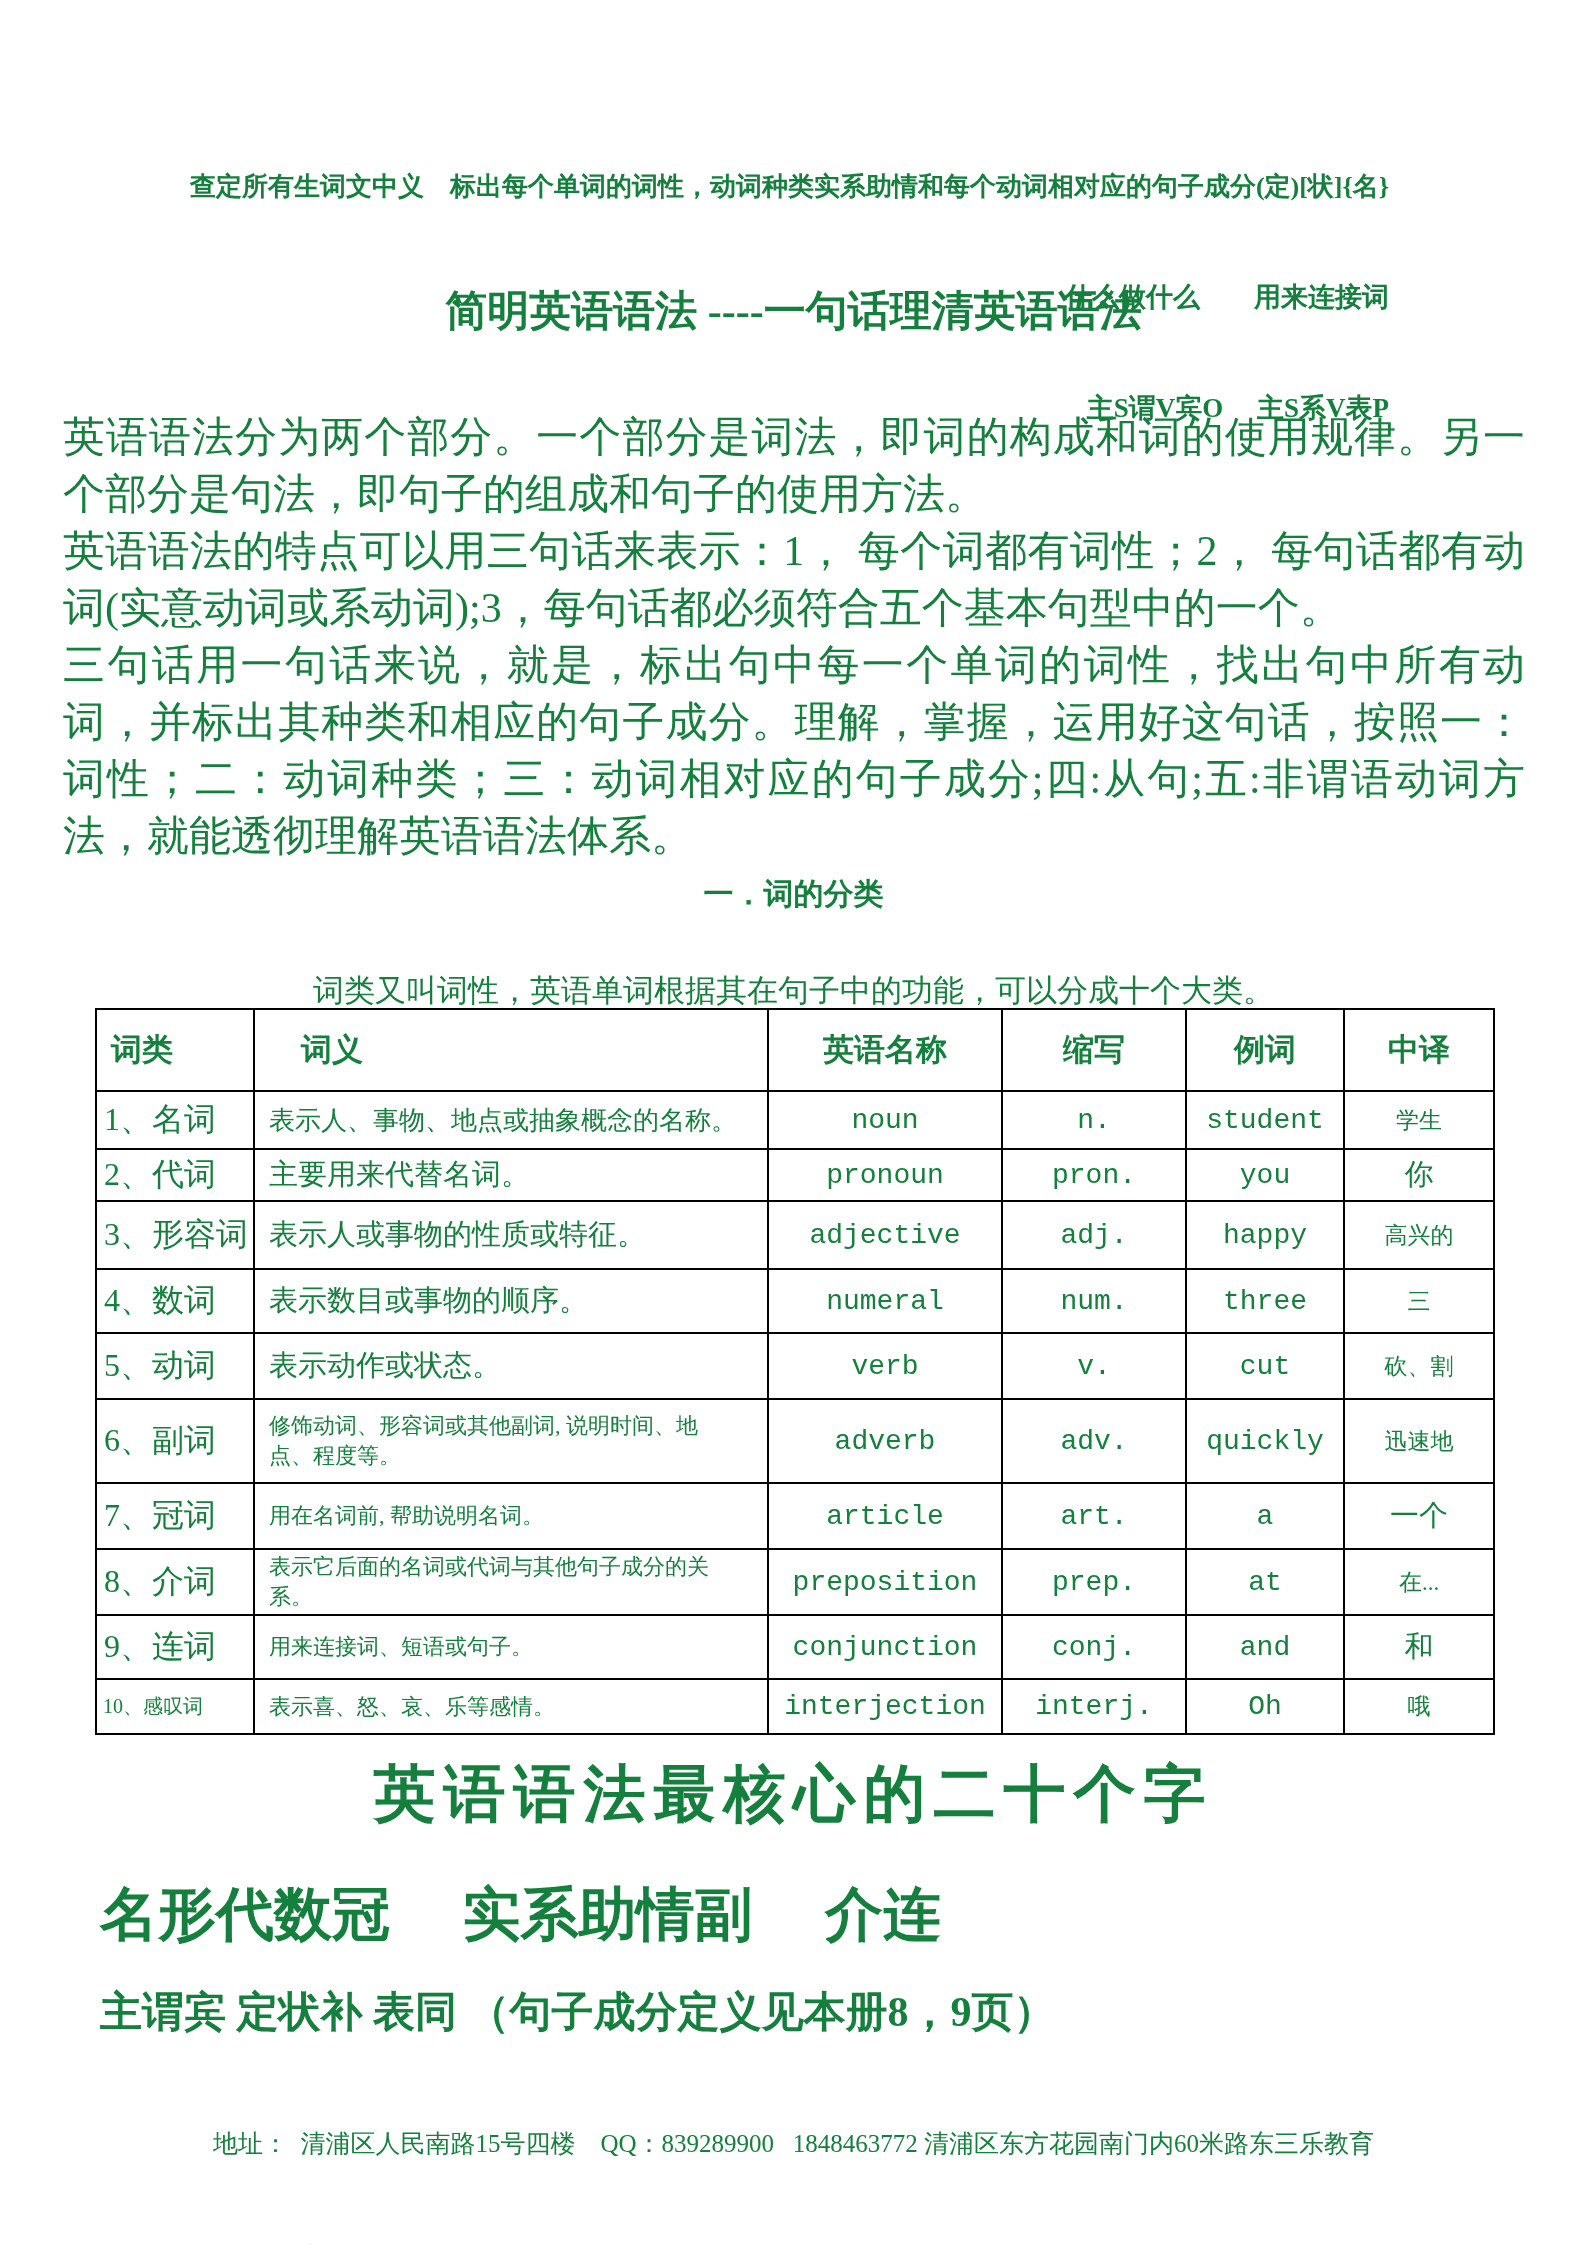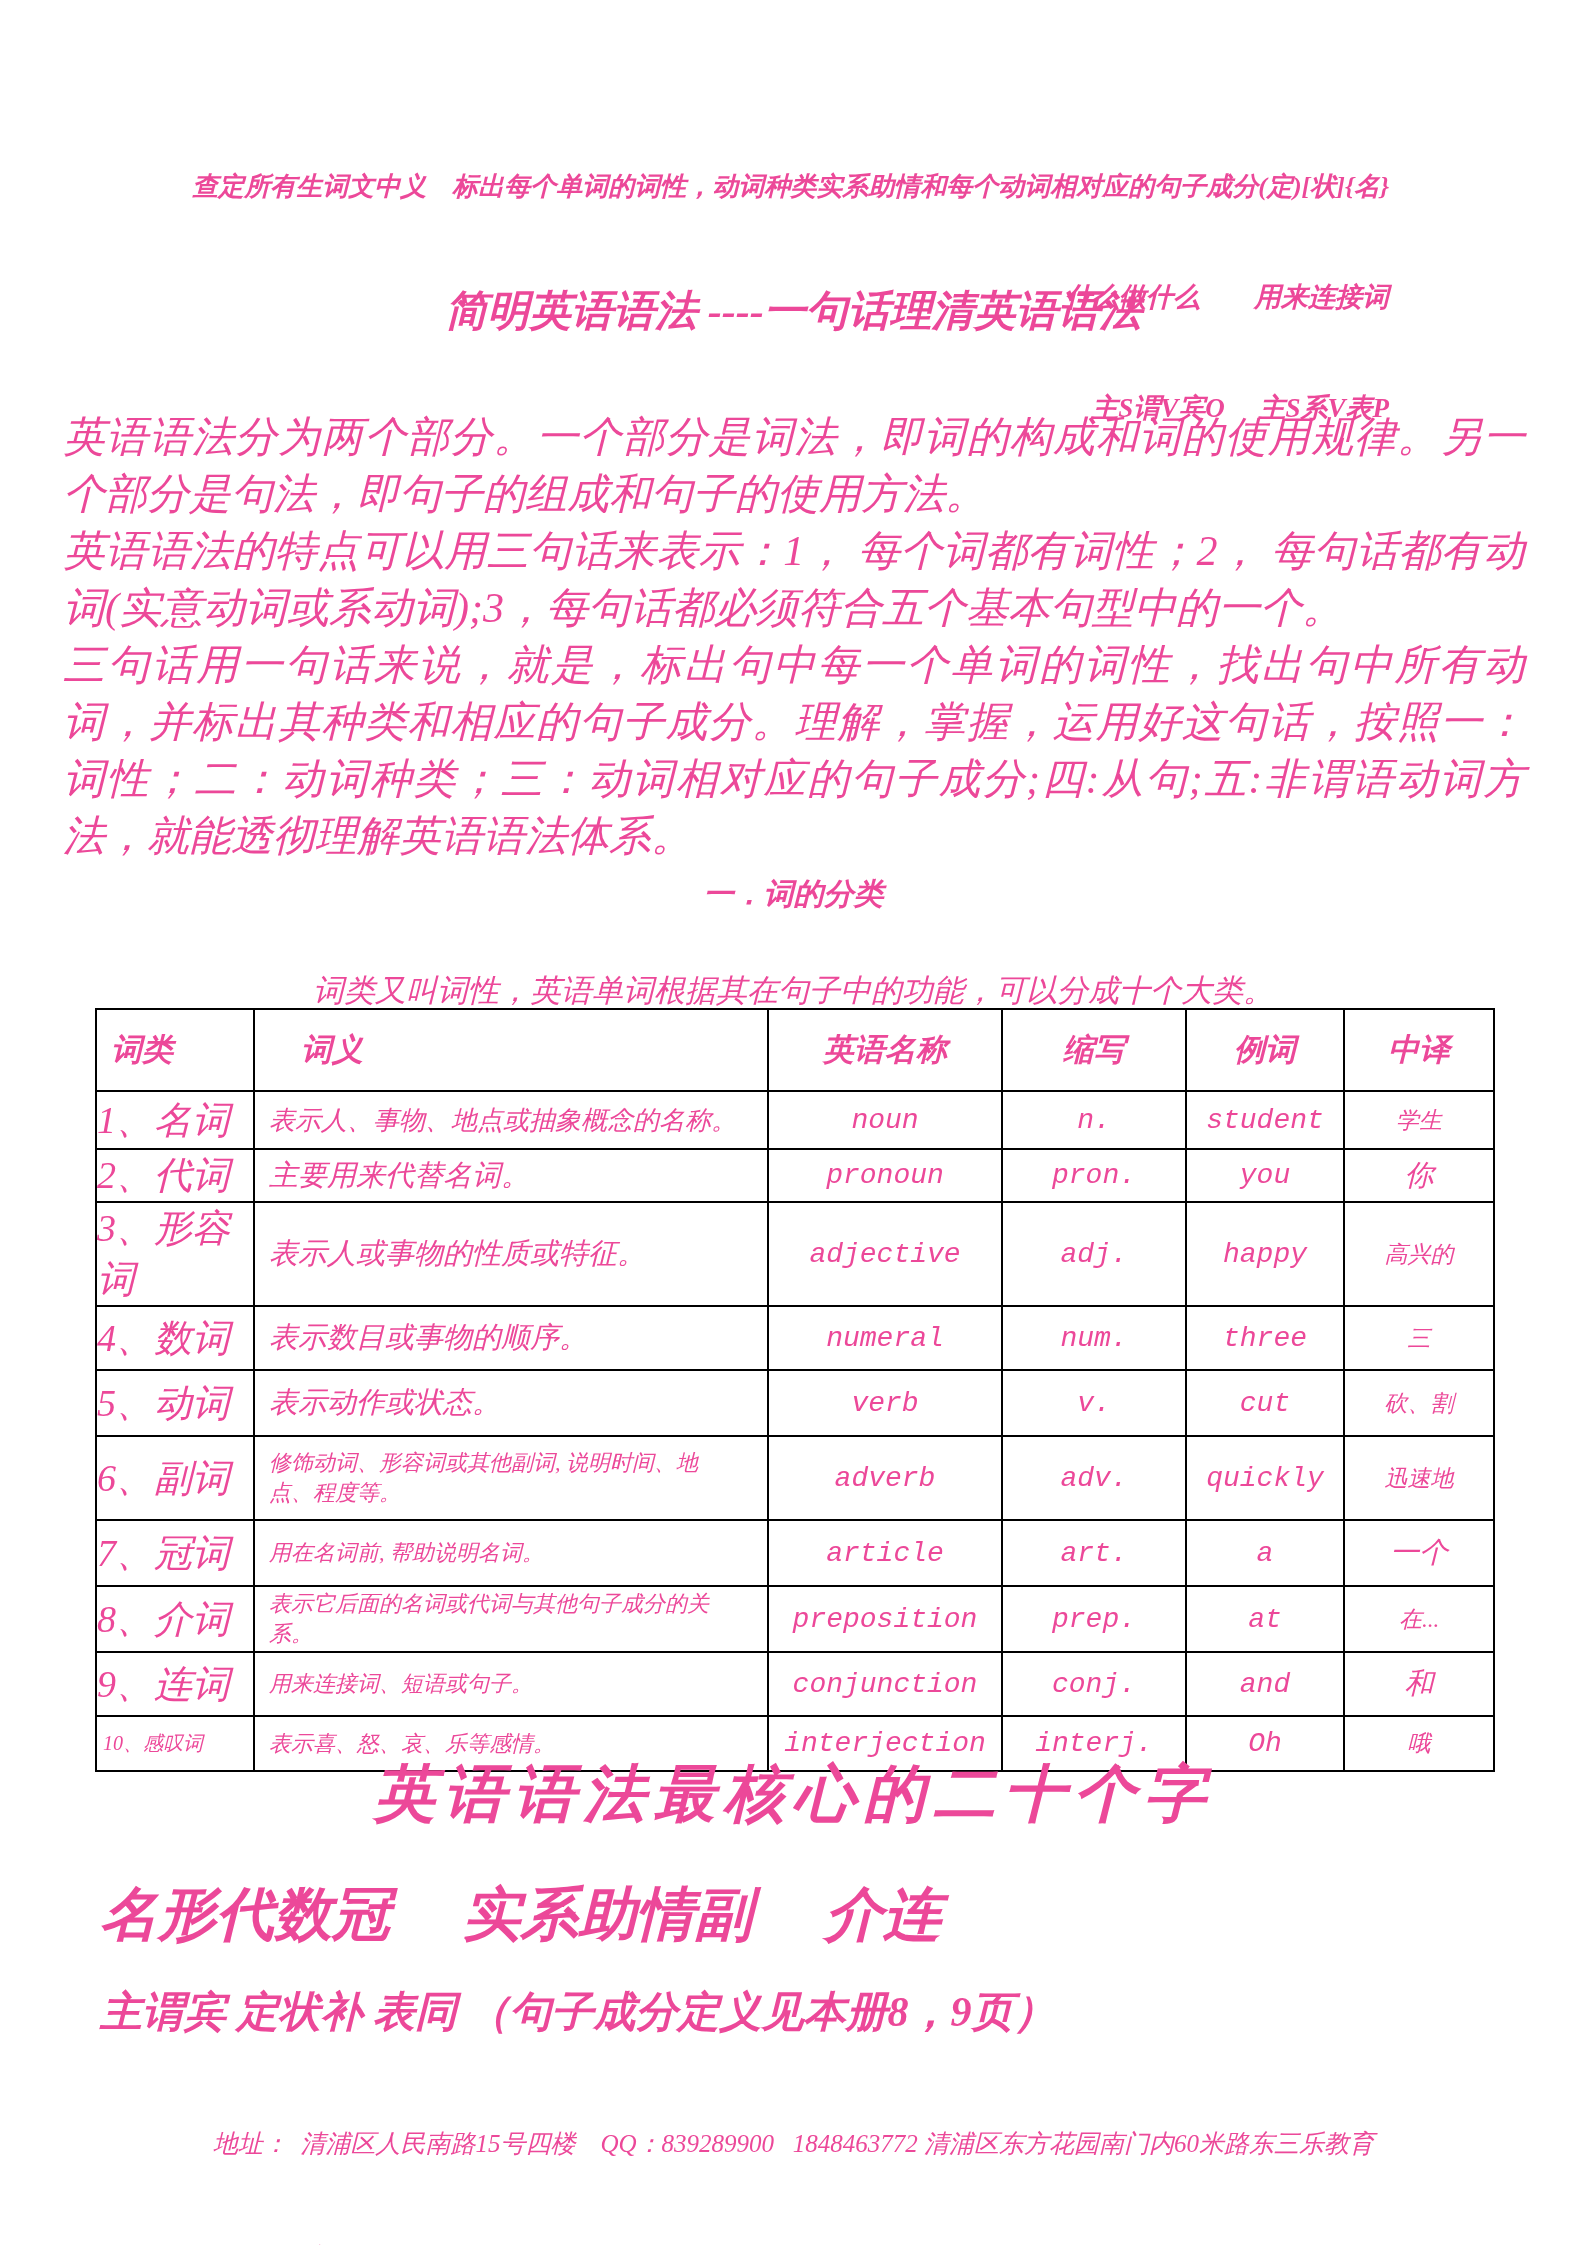--- a/index.html
+++ b/index.html
@@ -1,22 +1,21 @@
 <!DOCTYPE html>
 <html><head>
 <meta charset="utf-8">
 <style>
   * { margin:0; padding:0; box-sizing:border-box; }
   html,body { background:#ffffff; }
   .page {
     position:relative; width:1587px; height:2245px;
-    background:#ffffff; color:#ec4899;
+    background:#ffffff; color:#15803d;
     font-family:"Liberation Serif", serif;
     overflow:hidden;
-    font-style:italic;
   }
   
   .doc-header {
     position:absolute; top:94px; left:60px; right:198px;
     text-align:right; font-weight:bold;
     font-size:26px; line-height:37px; white-space:pre-wrap;
   }
   .doc-header .h-line2, .doc-header .h-line3 { font-size:27px; }
   
   .doc-title {
@@ -46,21 +45,21 @@
     position:absolute; top:1008px; left:95px; width:1398px;
     border-collapse:collapse; table-layout:fixed;
   }
   .word-table th, .word-table td {
     border:2px solid #000; vertical-align:middle; overflow:hidden;
   }
   .word-table thead tr { height:82px; }
   .word-table th { font-size:31px; font-weight:600; text-align:center; }
   .word-table th.c-type { text-align:left; padding-left:14px; }
   .word-table th.c-meaning { text-align:left; padding-left:46px; }
-  .c-type { text-align:left; padding-left:0; font-size:38px; }
+  .c-type { text-align:left; padding-left:7px; font-size:32px; }
   .c-meaning { text-align:left; padding-left:14px; padding-right:26px; font-size:26px; }
   .c-eng, .c-abbr, .c-ex {
     text-align:center; font-family:"Liberation Mono", monospace; font-size:28px;
   }
   .c-tr { text-align:center; font-size:23px; }
   tbody tr:nth-child(1)  { height:58px; }
   tbody tr:nth-child(2)  { height:52px; }
   tbody tr:nth-child(3)  { height:68px; }
   tbody tr:nth-child(4)  { height:64px; }
   tbody tr:nth-child(5)  { height:66px; }

